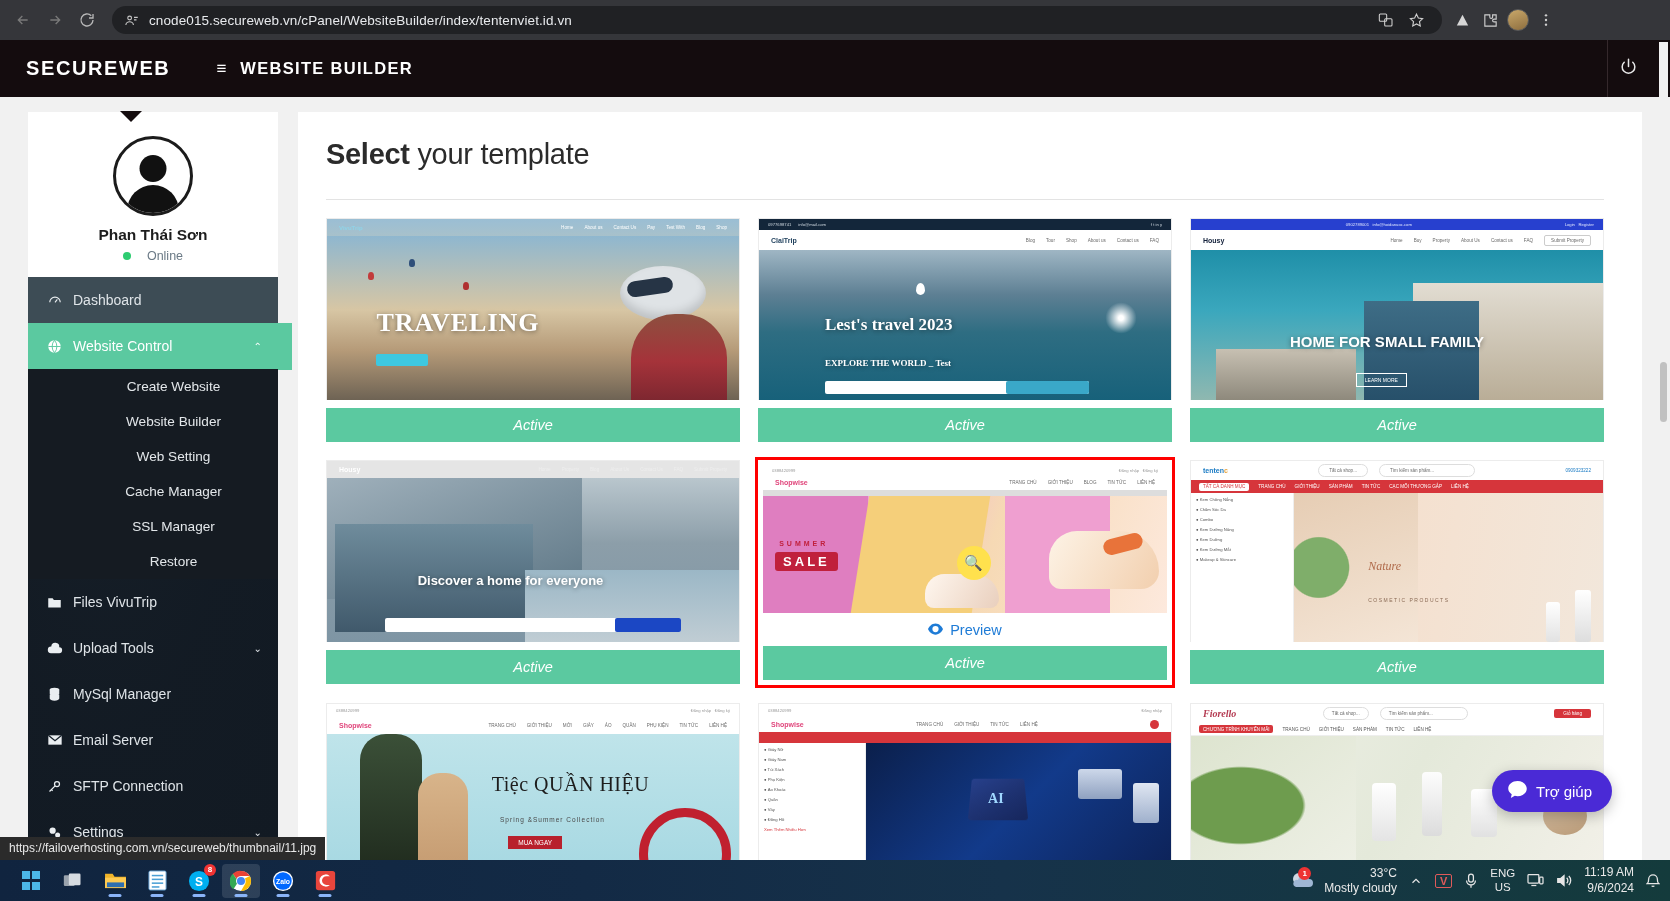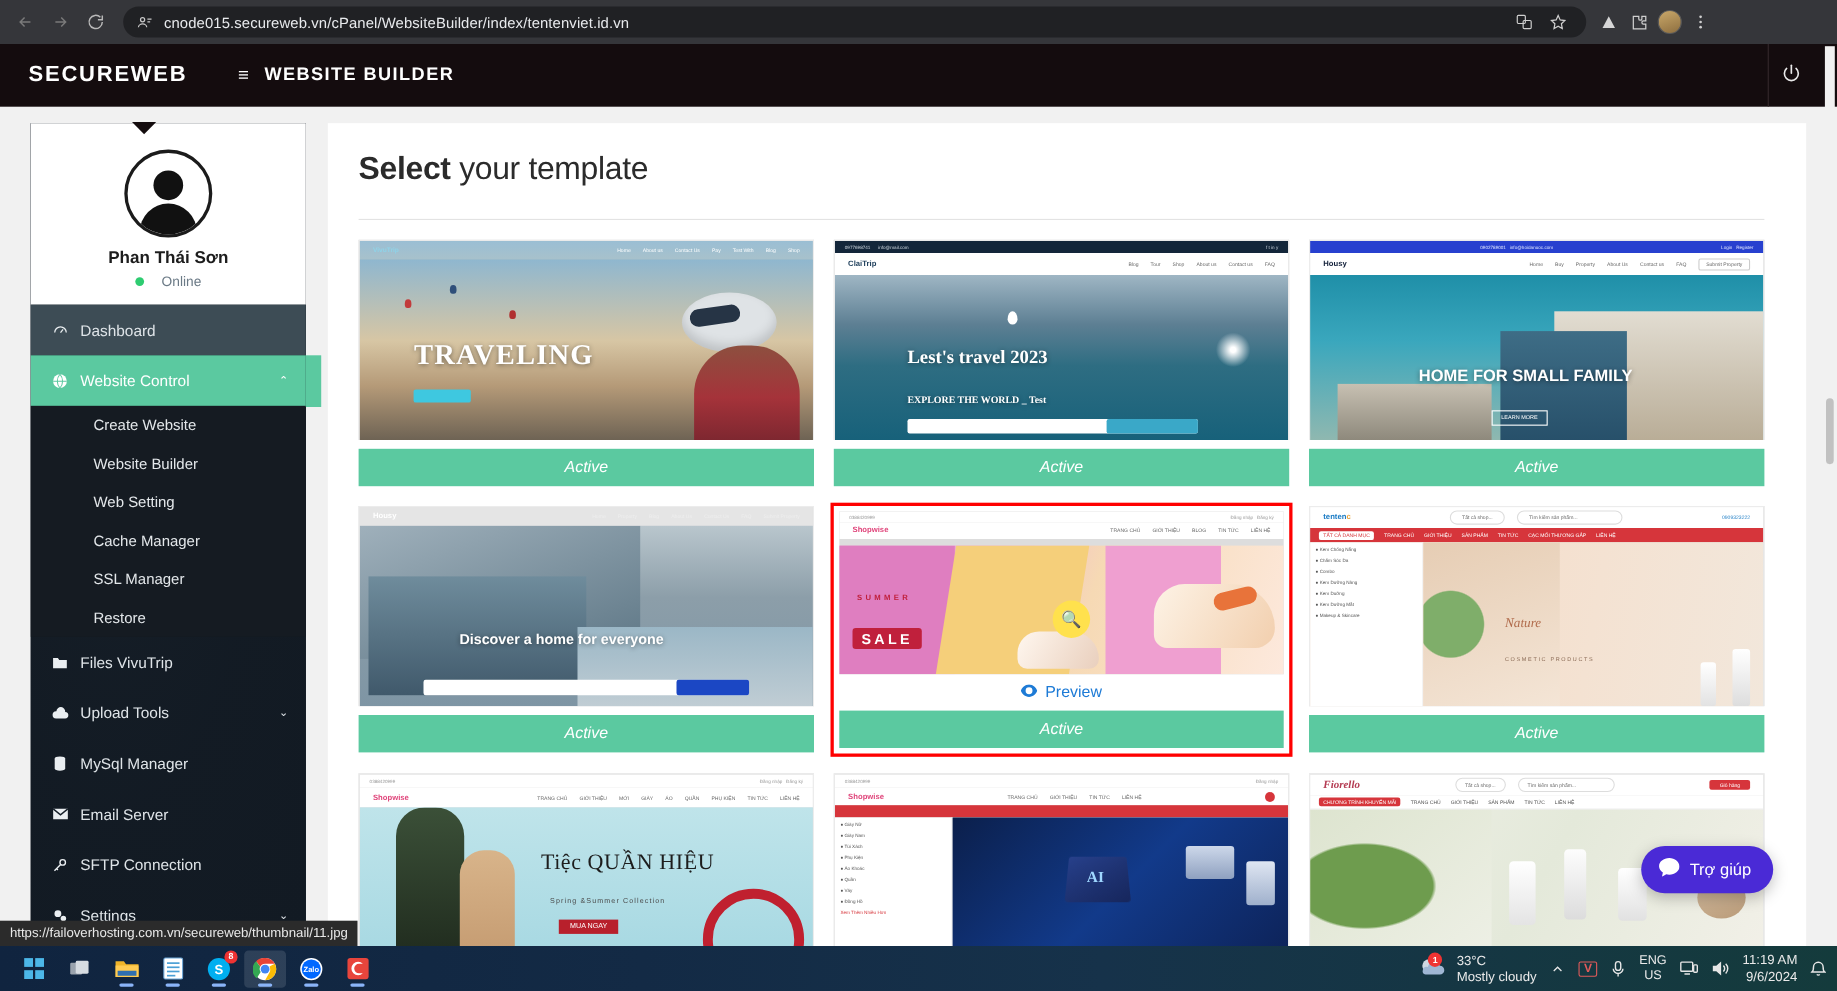--- a/index.html
+++ b/index.html
@@ -102,21 +102,21 @@
   .m-item {
     display:flex; align-items:center; gap:10px;
     padding: 15px 16px 15px 18px; color:#dfe4e8; font-size:14px;
     cursor:pointer; text-decoration:none;
   }
   .m-item .ic { width:17px; display:inline-flex; justify-content:center; font-size:13px; color:#eaeef1; }
   .m-item .caret { margin-left:auto; font-size:10px; color:#dfe4e8; }
   .m-item.active-dash { background:#3d4c55; }
   .m-item.active-green { background:#5bc9a0; color:#ffffff; font-weight:400; }
   .m-item.active-green .ic, .m-item.active-green .caret { color:#ffffff; }
-  .submenu { list-style:none; background:#151b22; }
+  .submenu { list-style:none; background:#151b22;text-align:center; }
   .sub-item {
     display:block; padding: 10px 16px 10px 57px; color:#e3e7ea;
     font-size:13.6px; cursor:pointer; text-decoration:none;
   }
   .green-tab {
     position:absolute; right:-14px; top:0; width:14px; height:47px; background:#5bc9a0;
   }
   .notch {
     position:absolute; left:92px; top:-1px; width:0; height:0;
     border-left:11px solid transparent; border-right:11px solid transparent;
@@ -239,21 +239,21 @@
   .tb-badge {
     position:absolute; top:0px; right:2px; background:#e33; color:#fff; font-size:8px;
     min-width:12px; height:12px; border-radius:6px; display:flex; align-items:center;
     justify-content:center; padding:0 3px; font-weight:700;
   }
   .tb-right {
     margin-left:auto; display:flex; align-items:center; gap:12px; padding-right:10px;
     color:#eaeaea; font-size:11.5px;
   }
   .weather { display:flex; align-items:center; gap:8px; }
-  .weather-txt { line-height:1.25; font-size:12px; }
+  .weather-txt { line-height:1.25; font-size:12px;text-align:right; }
   .tray-icon { cursor:pointer; display:flex; align-items:center; color:#e6e6e6; }
   .lang { text-align:center; line-height:1.15; font-size:11.5px; cursor:pointer; }
   .clock { text-align:right; line-height:1.3; font-size:12px; cursor:pointer; }
 
   
   .win-logo { display:grid; grid-template-columns:repeat(2,8px); grid-template-rows:repeat(2,8px); gap:2.5px; }
   .win-logo span { background:#4cb7e8; display:block; }
 </style>
 </head>
 <body>
@@ -606,21 +606,21 @@
                       <span>GIỚI THIỆU</span>
                       <span>BLOG</span>
                       <span>TIN TỨC</span>
                       <span>LIÊN HỆ</span>
                   </div>
                   <div class="mock-hero pink-sale">
                     <div style="position:absolute;left:0;top:0;width:26%;height:100%;background:#df7ec0;"></div>
                     <div style="position:absolute;left:24%;top:0;width:30%;height:100%;background:#f5cf7a;transform:skewX(-9deg);"></div>
                     <div style="position:absolute;right:14%;top:0;width:26%;height:100%;background:#ef9fd0;"></div>
                     <div style="position:absolute;left:4%;top:38%;color:#c0203c;font-size:7px;letter-spacing:3px;font-weight:700;">SUMMER</div>
-                    <div style="position:absolute;left:3%;top:48%;background:#c0203c;color:#fff;font-size:13px;font-weight:700;letter-spacing:3px;padding:2px 8px;border-radius:3px;margin-top:19px;">SALE</div>
+                    <div style="position:absolute;left:3%;top:48%;background:#c0203c;color:#fff;font-size:13px;font-weight:700;letter-spacing:3px;padding:2px 8px;border-radius:3px;">SALE</div>
                     <div style="position:absolute;right:2%;top:30%;width:110px;height:58px;background:linear-gradient(120deg,#fdf3e6,#f2cfae);border-radius:28px 40px 18px 12px;"></div>
                     <div style="position:absolute;right:6%;top:34%;width:40px;height:16px;background:#e8733a;border-radius:10px;transform:rotate(-14deg);"></div>
                     <div style="position:absolute;left:40%;bottom:4%;width:74px;height:34px;background:linear-gradient(120deg,#fff7ef,#e9cfbd);border-radius:22px 28px 10px 10px;"></div>
                     <div class="magnifier">🔍</div>
                   </div>
                 </div>
               </div>
               <div class="preview-row">
                 <span>
                   <svg width="15" height="12" viewBox="0 0 24 18" fill="#1e7bd6">

